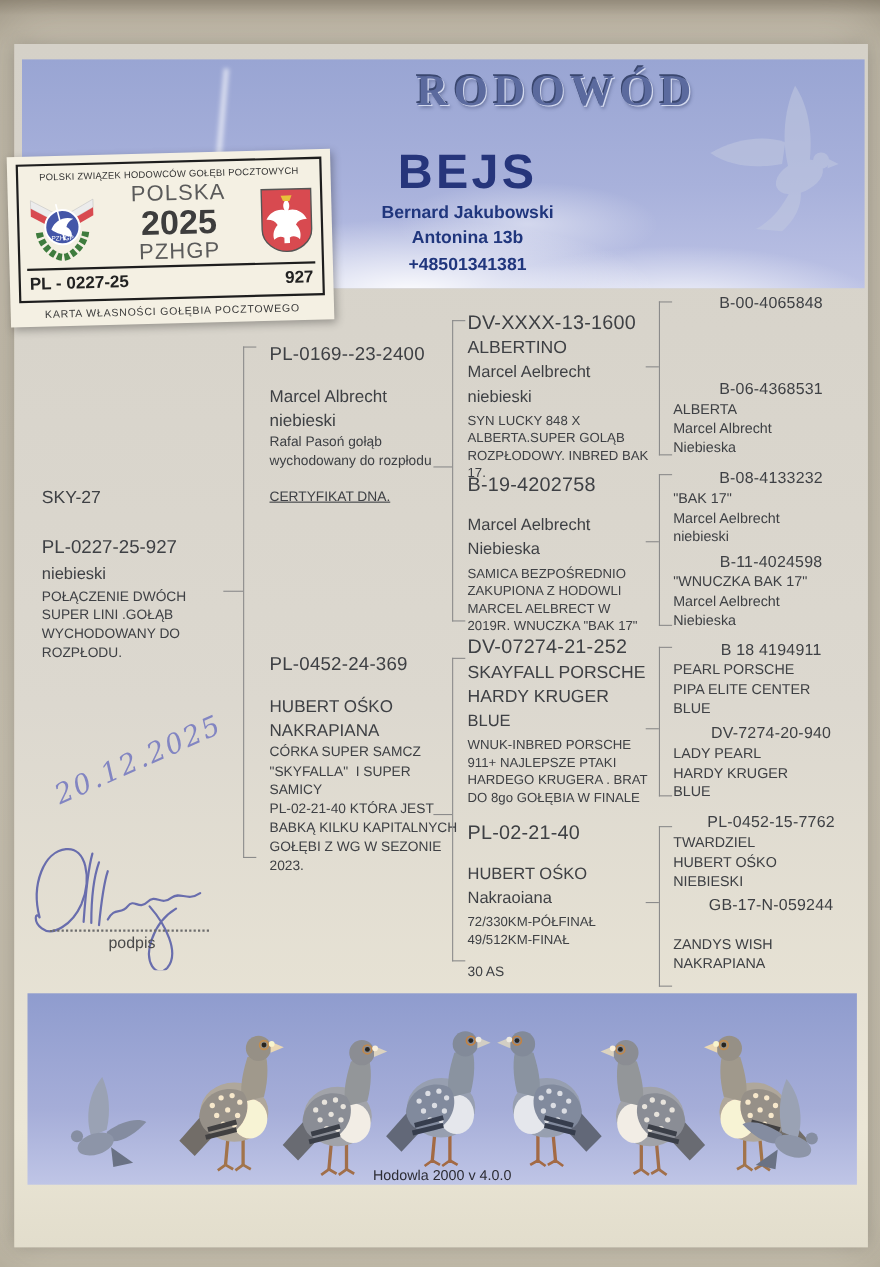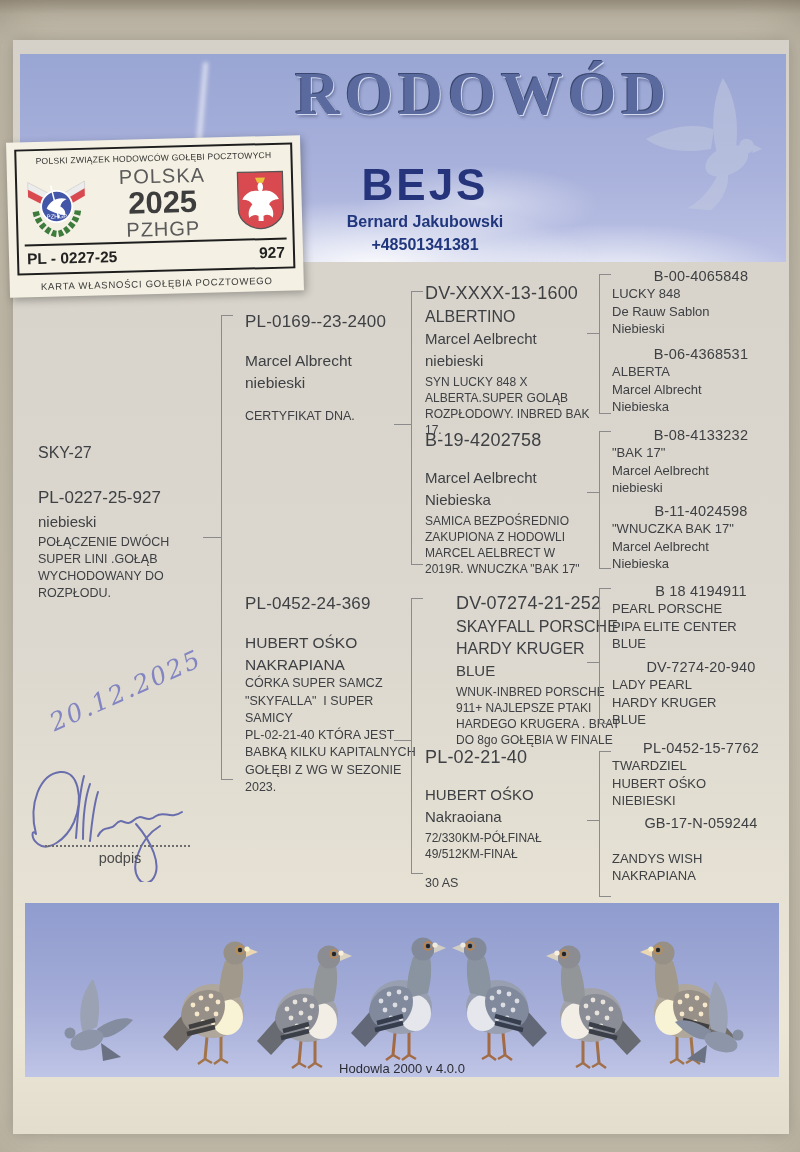--- a/index.html
+++ b/index.html
@@ -13,25 +13,25 @@
   
   .sky{position:absolute;left:20px;top:54px;width:766px;height:208px;
        background:
          radial-gradient(ellipse 320px 95px at 46% 102%, rgba(255,255,255,.95), rgba(255,255,255,0) 70%),
          radial-gradient(ellipse 210px 75px at 18% 108%, rgba(255,255,255,.85), rgba(255,255,255,0) 70%),
          radial-gradient(ellipse 270px 85px at 78% 110%, rgba(255,255,255,.9), rgba(255,255,255,0) 70%),
          radial-gradient(ellipse 170px 55px at 60% 72%, rgba(255,255,255,.45), rgba(255,255,255,0) 70%),
          linear-gradient(180deg,#99a5d3,#a8b1db 55%,#bcc2e5);}
   .contrail{position:absolute;left:196px;top:62px;width:5px;height:168px;background:rgba(255,255,255,.6);
             filter:blur(2px);transform:rotate(5deg);}
-  .doc-title{position:absolute;left:193px;top:58px;width:580px;text-align:center;
-             font-family:"Liberation Serif",serif;font-weight:bold;font-size:62px;letter-spacing:5px;
+  .doc-title{position:absolute;left:216px;top:58px;width:580px;text-align:center;
+             font-family:"Liberation Serif",serif;font-weight:bold;font-size:40px;letter-spacing:5px;
              color:#5b6a9e;text-shadow:1px 1px 0 #d3d9ee,-1px -1px 0 #3a476f,2px 3px 3px rgba(35,45,85,.35);}
   .ghost-pigeon{position:absolute;left:628px;top:74px;opacity:.55;}
-  .bejs{position:absolute;left:288px;top:134px;width:274px;text-align:center;color:#26357b;margin-top:28px;}
+  .bejs{position:absolute;left:288px;top:134px;width:274px;text-align:center;color:#26357b;}
   .bejs-name{font-size:44px;font-weight:bold;letter-spacing:3px;line-height:1.05;}
   .bejs-line{font-size:16px;font-weight:bold;line-height:1.2;margin-top:4px;color:#20367d;}
   
   .card{position:absolute;left:8px;top:139px;width:278px;background:#f4f0e3;padding:7px 8px 5px;
         transform:rotate(-1.5deg);box-shadow:2px 3px 8px rgba(0,0,0,.3);}
   .card-box{border:2.5px solid #1e1e1e;padding:5px 6px 0;}
   .card-fed{font-size:8.6px;text-align:center;color:#333;letter-spacing:.2px;white-space:nowrap;}
   .card-mid{display:flex;align-items:center;justify-content:space-between;margin:3px 0 2px;}
   .card-center{text-align:center;line-height:1;}
   .card-country{font-size:20px;color:#5b5b5b;letter-spacing:1px;}
@@ -46,21 +46,21 @@
   .g1{left:38px;top:444px;width:185px;}
   .g1-code{font-size:16px;margin-bottom:24px;}
   .g1-ring{font-size:17px;line-height:1.45;}
   .g1-cross{font-size:17px;line-height:1.35;}
   .g1-color{font-size:15px;line-height:1.4;}
   .g1-note{font-size:12.5px;line-height:1.38;margin-top:2px;}
   .g2e .e-ring{font-size:17px;margin-bottom:18px;letter-spacing:.2px;}
   .g2e .e-breeder{font-size:15.5px;line-height:1.4;}
   .g2e .e-color{font-size:15.5px;line-height:1.4;}
   .g2e .e-note{font-size:12.5px;line-height:1.38;}
-  .g2e .e-note2{font-size:12.5px;margin-top:16px;}
+  .g2e .e-note2{font-size:12.5px;margin-top:16px;text-decoration:underline;}
   .g3e .e-ring{font-size:18px;margin-bottom:2px;letter-spacing:.2px;}
   .g3e .e-name{font-size:16px;line-height:1.38;}
   .g3e .e-breeder{font-size:15px;line-height:1.45;}
   .g3e .e-color{font-size:15px;line-height:1.45;}
   .g3e .e-note{font-size:12px;line-height:1.34;margin-top:2px;}
   .g3e .e-note2{font-size:12.5px;margin-top:14px;}
   .g3e .mt{margin-top:16px;}
   .g4e .e-ring{font-size:14.5px;margin-bottom:1px;letter-spacing:.2px;text-align:center;}
   .g4e .e-lines{font-size:13px;line-height:1.36;}
   
@@ -97,20 +97,21 @@
       <circle cx="120" cy="73" r="7.5"></circle>
       <polygon points="126,71 136,76 126,80"></polygon>
       <path d="M92 100 C84 117 73 129 60 136 L84 138 C97 127 103 112 101 100 Z"></path>
     </g>
   </svg>
   <div class="doc-title">RODOWÓD</div>
 
   <div class="bejs">
     <div class="bejs-name">BEJS</div>
     <div class="bejs-line">Bernard Jakubowski</div>
+    <div class="bejs-line">Antonina 13b</div>
     <div class="bejs-line">+48501341381</div>
   </div>
 
   <div class="card">
     <div class="card-box">
       <div class="card-fed">POLSKI ZWIĄZEK HODOWCÓW GOŁĘBI POCZTOWYCH</div>
       <div class="card-mid">
         <svg width="66" height="66" viewBox="0 0 72 72">
           <polygon points="5,10 34,26 34,34 5,18" fill="#ececec" stroke="#bbb" stroke-width=".5"></polygon>
           <polygon points="5,18 34,34 34,42 5,26" fill="#d84a50"></polygon>
@@ -162,20 +163,22 @@
       <path d="M116 82 C130 98 144 124 132 138 C122 148 110 132 118 112 C122 100 130 90 140 84"></path>
     </g>
   </svg>
   <div class="sig-line"></div>
   <div class="sig-label">podpis</div>
 
   <div class="entry g2e" style="left:245px;top:312px;width:168px;">
     <div class="e-ring">PL-0169--23-2400</div>
     <div class="e-breeder">Marcel Albrecht</div>
     <div class="e-color">niebieski</div>
+    <div class="e-note pre">Rafal Pasoń gołąb
+wychodowany do rozpłodu</div>
     <div class="e-note2">CERTYFIKAT DNA.</div>
   </div>
   <div class="entry g2e" style="left:245px;top:594px;width:172px;">
     <div class="e-ring">PL-0452-24-369</div>
     <div class="e-breeder">HUBERT OŚKO</div>
     <div class="e-color">NAKRAPIANA</div>
     <div class="e-note pre">CÓRKA SUPER SAMCZ
 "SKYFALLA"  I SUPER
 SAMICY
 PL-02-21-40 KTÓRA JEST
@@ -196,44 +199,41 @@
   </div>
   <div class="entry g3e" style="left:425px;top:430px;width:168px;">
     <div class="e-ring">B-19-4202758</div>
     <div class="e-breeder mt">Marcel Aelbrecht</div>
     <div class="e-color">Niebieska</div>
     <div class="e-note pre">SAMICA BEZPOŚREDNIO
 ZAKUPIONA Z HODOWLI
 MARCEL AELBRECT W
 2019R. WNUCZKA "BAK 17"</div>
   </div>
-  <div class="entry g3e" style="left:425px;top:593px;width:172px;margin-left:31px;">
+  <div class="entry g3e" style="left:425px;top:578px;width:172px;">
     <div class="e-ring">DV-07274-21-252</div>
     <div class="e-name pre">SKAYFALL PORSCHE
 HARDY KRUGER</div>
     <div class="e-color">BLUE</div>
     <div class="e-note pre">WNUK-INBRED PORSCHE
 911+ NAJLEPSZE PTAKI
 HARDEGO KRUGERA . BRAT
 DO 8go GOŁĘBIA W FINALE</div>
   </div>
   <div class="entry g3e" style="left:425px;top:747px;width:168px;">
     <div class="e-ring">PL-02-21-40</div>
     <div class="e-breeder mt">HUBERT OŚKO</div>
     <div class="e-color">Nakraoiana</div>
     <div class="e-note pre">72/330KM-PÓŁFINAŁ
 49/512KM-FINAŁ</div>
     <div class="e-note2">30 AS</div>
   </div>
 
   <div class="entry g4e" style="left:612px;top:268px;width:178px;">
     <div class="e-ring">B-00-4065848</div>
-    <div class="e-lines pre">LUCKY 848
-De Rauw Sablon
-Niebieski</div>
   </div>
   <div class="entry g4e" style="left:612px;top:346px;width:178px;">
     <div class="e-ring">B-06-4368531</div>
     <div class="e-lines pre">ALBERTA
 Marcel Albrecht
 Niebieska</div>
   </div>
   <div class="entry g4e" style="left:612px;top:427px;width:178px;">
     <div class="e-ring">B-08-4133232</div>
     <div class="e-lines pre">"BAK 17"

